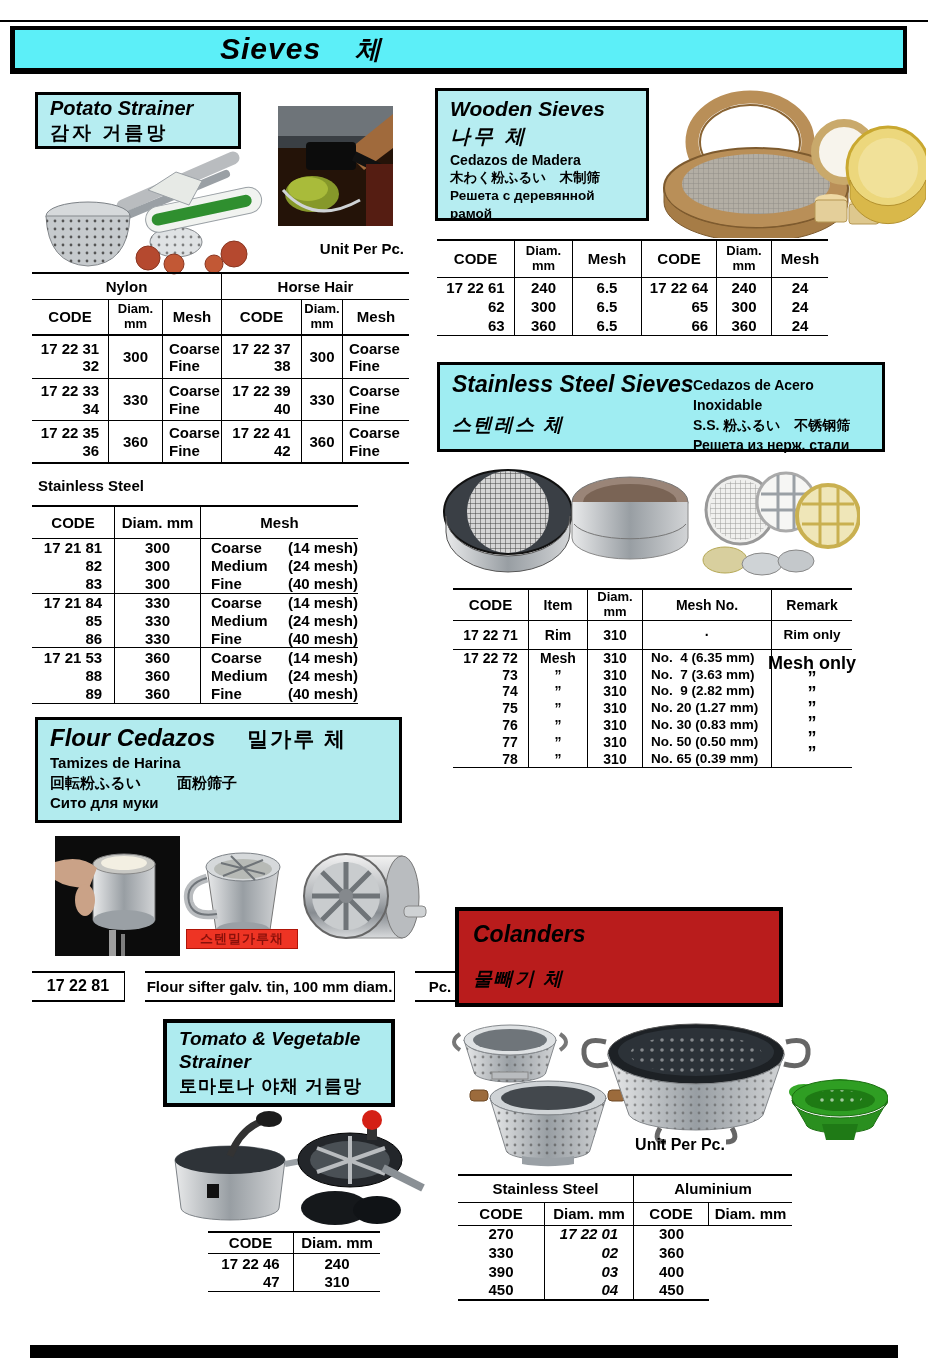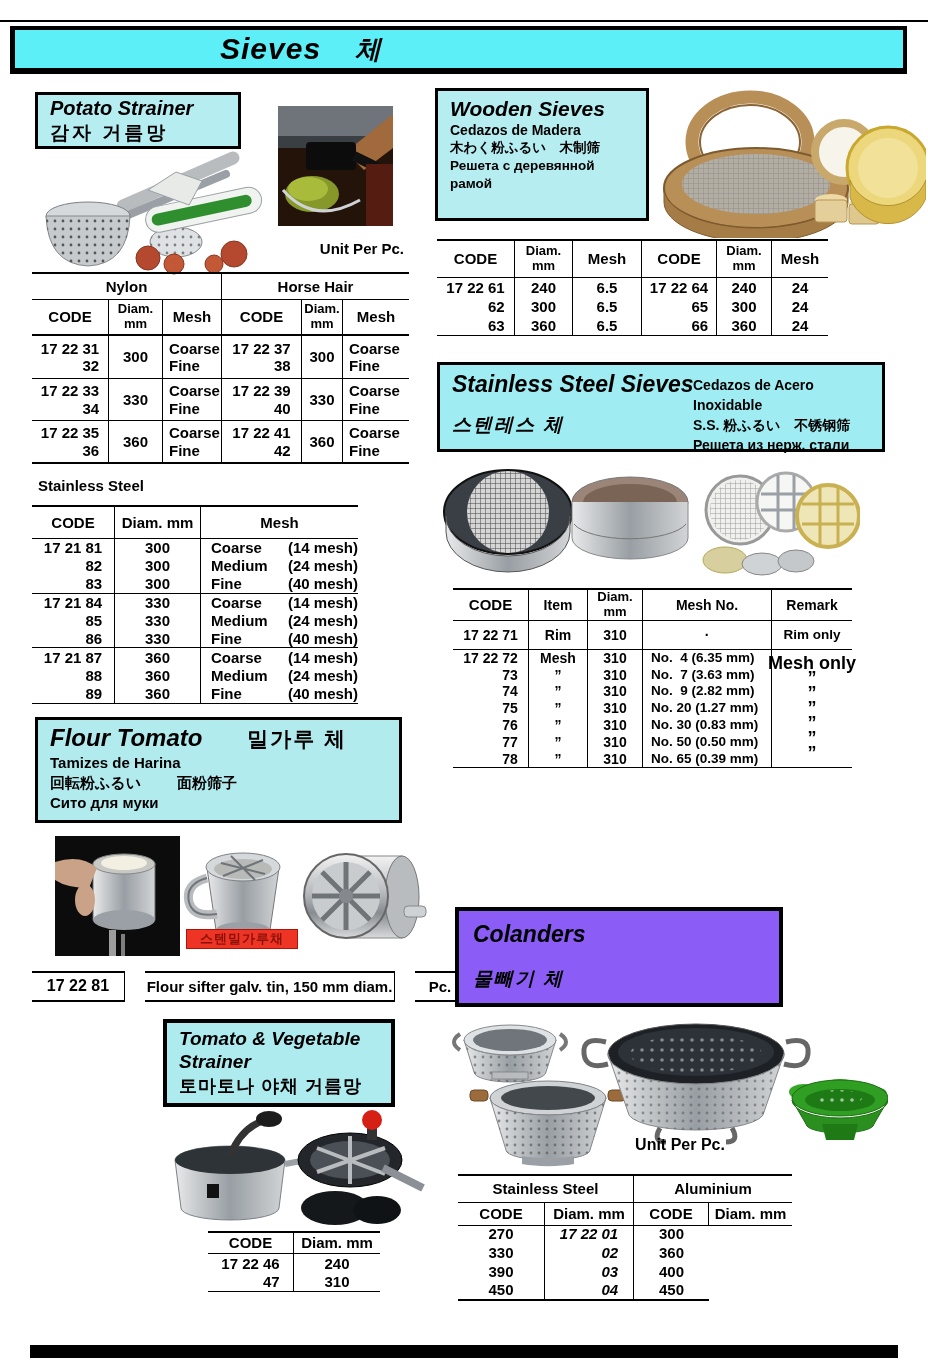--- a/index.html
+++ b/index.html
@@ -215,40 +215,40 @@
     <div class="tc hb" style="line-height:18px;justify-content:flex-start;padding-left:10px;gap:18px;text-align:left;">
       <span class="pre" style="width:64px;">Coarse
 Medium
 Fine</span>
       <span class="pre">(14 mesh)
 (24 mesh)
 (40 mesh)</span>
     </div>
 
     <div class="tc hb vr" style="line-height:18px;">
-        <span class="codeblk">17 21 87
+        <span class="codeblk">17 21 53
 88
 89</span>
       </div>
     <div class="tc hb vr pre" style="line-height:18px;">360
 360
 360</div>
     <div class="tc hb" style="line-height:18px;justify-content:flex-start;padding-left:10px;gap:18px;text-align:left;">
       <span class="pre" style="width:64px;">Coarse
 Medium
 Fine</span>
       <span class="pre">(14 mesh)
 (24 mesh)
 (40 mesh)</span>
     </div>
   </div>
 
   <div class="cyanbox" style="left:35px;top:717px;width:367px;height:106px;background:#b2ebee;">
     <div style="display:flex;align-items:baseline;">
-      <span class="t-en" style="font-size:24px;">Flour Tomato</span>
+      <span class="t-en" style="font-size:24px;">Flour Cedazos</span>
       <span class="bold" style="font-size:21px;margin-left:auto;margin-right:40px;letter-spacing:2px;">밀가루 체</span>
     </div>
     <div class="bold" style="font-size:15px;line-height:19px;">Tamizes de Harina</div>
     <div style="display:flex;gap:36px;">
       <span class="bold" style="font-size:15px;line-height:21px;">回転粉ふるい</span>
       <span class="bold" style="font-size:15px;line-height:21px;">面粉筛子</span>
     </div>
     <div class="bold" style="font-size:15px;line-height:20px;">Сито для муки</div>
   </div>
 
@@ -289,21 +289,21 @@
       <g stroke="#6f7478" stroke-width="5">
         <path d="M48 12 V80 M14 46 H82 M24 22 L72 70 M72 22 L24 70"></path>
       </g>
       <circle cx="48" cy="46" r="7" fill="#85898d"></circle>
       <rect x="106" y="56" width="22" height="11" rx="4" fill="#cfd2d4" stroke="#888"></rect>
     </svg>
   </div>
 
   <div class="tbl" style="left:32px;top:971px;width:393px;grid-template-columns:93px 250px 50px;grid-template-rows:31px;gap:20px;">
     <div class="tc bt2 hb2 vr" style="font-size:16px;">17 22 81</div>
-    <div class="tc bt2 hb2 vr" style="font-size:15px;">Flour sifter galv. tin, 150 mm diam.</div>
+    <div class="tc bt2 hb2 vr" style="font-size:15px;">Flour sifter galv. tin, 100 mm diam.</div>
     <div class="tc bt2 hb2" style="font-size:15px;">Pc.</div>
   </div>
 
   <div class="cyanbox" style="left:163px;top:1019px;width:232px;height:88px;border-width:4px;background:#aeebef;">
     <div class="t-en" style="font-size:19px;line-height:23px;">Tomato &amp; Vegetable</div>
     <div class="t-en" style="font-size:19px;line-height:23px;">Strainer</div>
     <div class="bold" style="font-size:18px;line-height:26px;letter-spacing:1px;">토마토나 야채 거름망</div>
   </div>
 
   <div class="abs" style="left:145px;top:1108px;width:280px;height:122px;">
@@ -331,20 +331,21 @@
     <div class="tc hb vr" style="line-height:18px;">
         <span class="codeblk">17 22 46
 47</span>
       </div>
     <div class="tc hb pre" style="line-height:18px;">240
 310</div>
   </div>
 
   <div class="cyanbox" style="left:435px;top:88px;width:214px;height:133px;padding:5px 12px;">
     <div class="t-en" style="font-size:21px;line-height:25px;">Wooden Sieves</div>
+    <div class="bold" style="font-size:20px;line-height:30px;font-style:italic;letter-spacing:3px;">나무 체</div>
     <div class="bold" style="font-size:14px;line-height:18px;">Cedazos de Madera</div>
     <div class="bold" style="font-size:13.5px;line-height:18px;">木わく粉ふるい　木制筛</div>
     <div class="bold" style="font-size:13.5px;line-height:18px;">Решета с деревянной рамой</div>
   </div>
 
   <div class="abs" style="left:648px;top:88px;width:278px;height:150px;">
     <svg viewBox="0 0 278 150" width="278" height="150">
       <ellipse cx="102" cy="54" rx="58" ry="45" fill="none" stroke="#b98f58" stroke-width="13"></ellipse>
       <ellipse cx="102" cy="54" rx="50" ry="37" fill="none" stroke="#8a6433" stroke-width="2"></ellipse>
       <ellipse cx="108" cy="100" rx="92" ry="40" fill="#b98f58" stroke="#7d5a2e" stroke-width="2"></ellipse>
@@ -476,21 +477,21 @@
 No. 65 (0.39 mm)</div>
     <div class="tc hb pre" style="line-height:15px;font-size:18px;">Mesh only
 ”
 ”
 ”
 ”
 ”
 ”</div>
   </div>
 
-  <div class="cyanbox" style="left:455px;top:907px;width:328px;height:100px;border-width:4px;background:#8b5cf6;">
+  <div class="cyanbox" style="left:455px;top:907px;width:328px;height:100px;border-width:4px;background:#b91c1c;">
     <div style="position:absolute;left:14px;top:10px;">
       <div class="t-en" style="font-size:23px;">Colanders</div>
       <div class="bold" style="font-size:19px;margin-top:18px;font-style:italic;letter-spacing:2px;">물빼기 체</div>
     </div>
   </div>
 
   <div class="abs" style="left:448px;top:1006px;width:440px;height:166px;">
     <svg viewBox="0 0 440 166" width="440" height="166">
 
       <path d="M16 34 a46 15 0 0 0 92 0 l-10 32 a36 10 0 0 1 -72 0 z" fill="url(#metH)" stroke="#85898d"></path>

